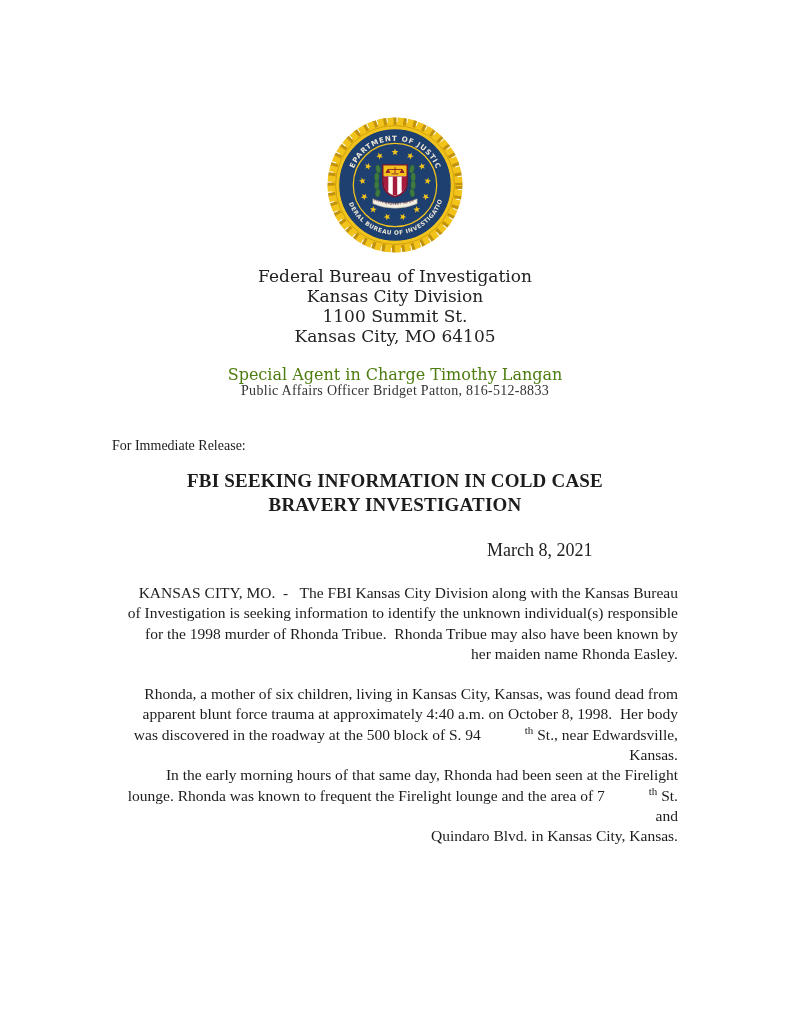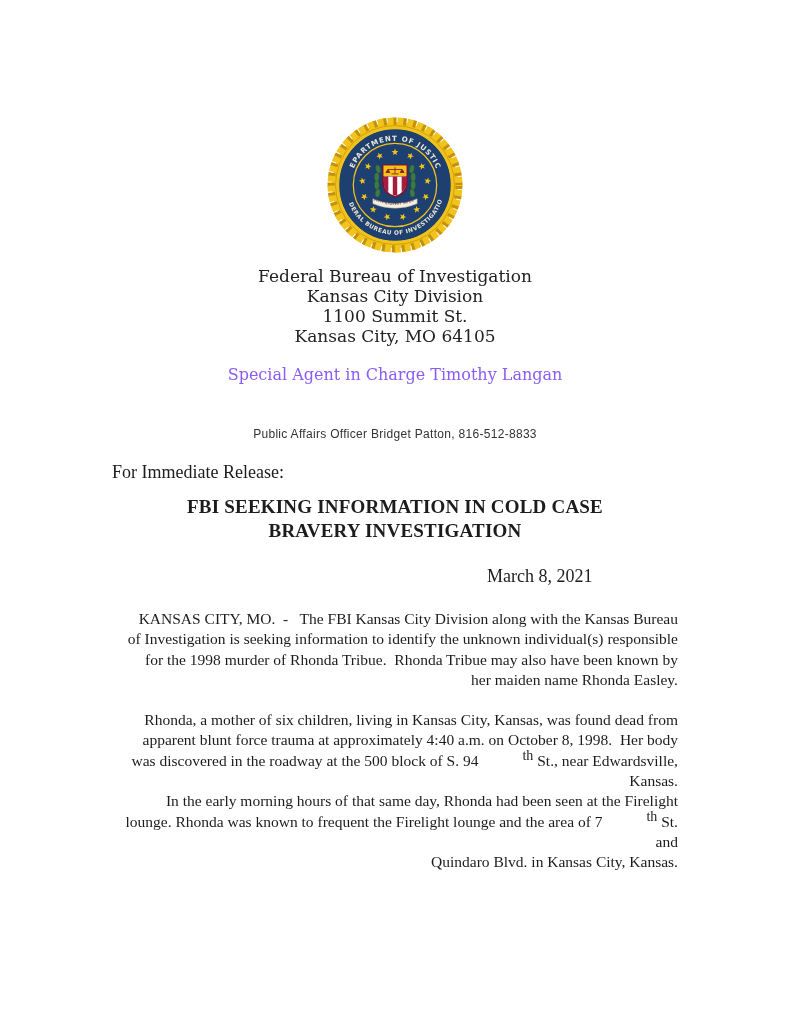--- a/index.html
+++ b/index.html
@@ -12,43 +12,43 @@
   .content{width:566px;margin:0 auto 0 112px;}
   .seal-wrap{padding-top:114px;text-align:center;}
   .letterhead{
     margin-top:6px;text-align:center;
     font-family:"DejaVu Serif",serif;
     font-size:17px;line-height:20px;color:#222;
   }
   .agent-block{margin-top:19px;text-align:center;}
   .agent-line{
     font-family:"DejaVu Serif",serif;
-    font-size:16px;line-height:19px;color:#8b5cf6;
+    font-size:16px;line-height:19px;color:#4d7c0f;
   }
   .officer-line{
-    font-family:Liberation Sans, sans-serif;
-    font-size:12px;line-height:13px;color:#333;letter-spacing:.3px;margin-top:44px;
+    font-family:Liberation Serif, serif;
+    font-size:14px;line-height:13px;color:#333;letter-spacing:.3px;
   }
   .release-label{
-    margin-top:21px;font-size:18px;line-height:20px;text-align:left;
+    margin-top:39px;font-size:14px;line-height:20px;text-align:left;
   }
   .headline{
     margin-top:13px;text-align:center;font-weight:bold;
     font-size:19px;line-height:24px;letter-spacing:.2px;
   }
   .date-line{
     margin-top:23px;font-weight:normal;font-size:18px;
     padding-left:375px;
   }
   .body-paragraphs{margin-top:22px;}
   .para{
     font-size:15.5px;line-height:20.3px;white-space:pre-wrap;
     margin:0 0 20px 0;text-align:right;
   }
-  .para sup{font-size:14px;line-height:0;vertical-align:super;margin-left:44px;}
+  .para sup{font-size:11px;line-height:0;vertical-align:super;margin-left:44px;}
 </style>
 </head>
 <body>
 
 <div class="page">
   <div class="content">
 
     <div class="seal-wrap">
       <svg width="142" height="142" viewBox="0 0 160 160" aria-label="FBI seal">
         <defs>

